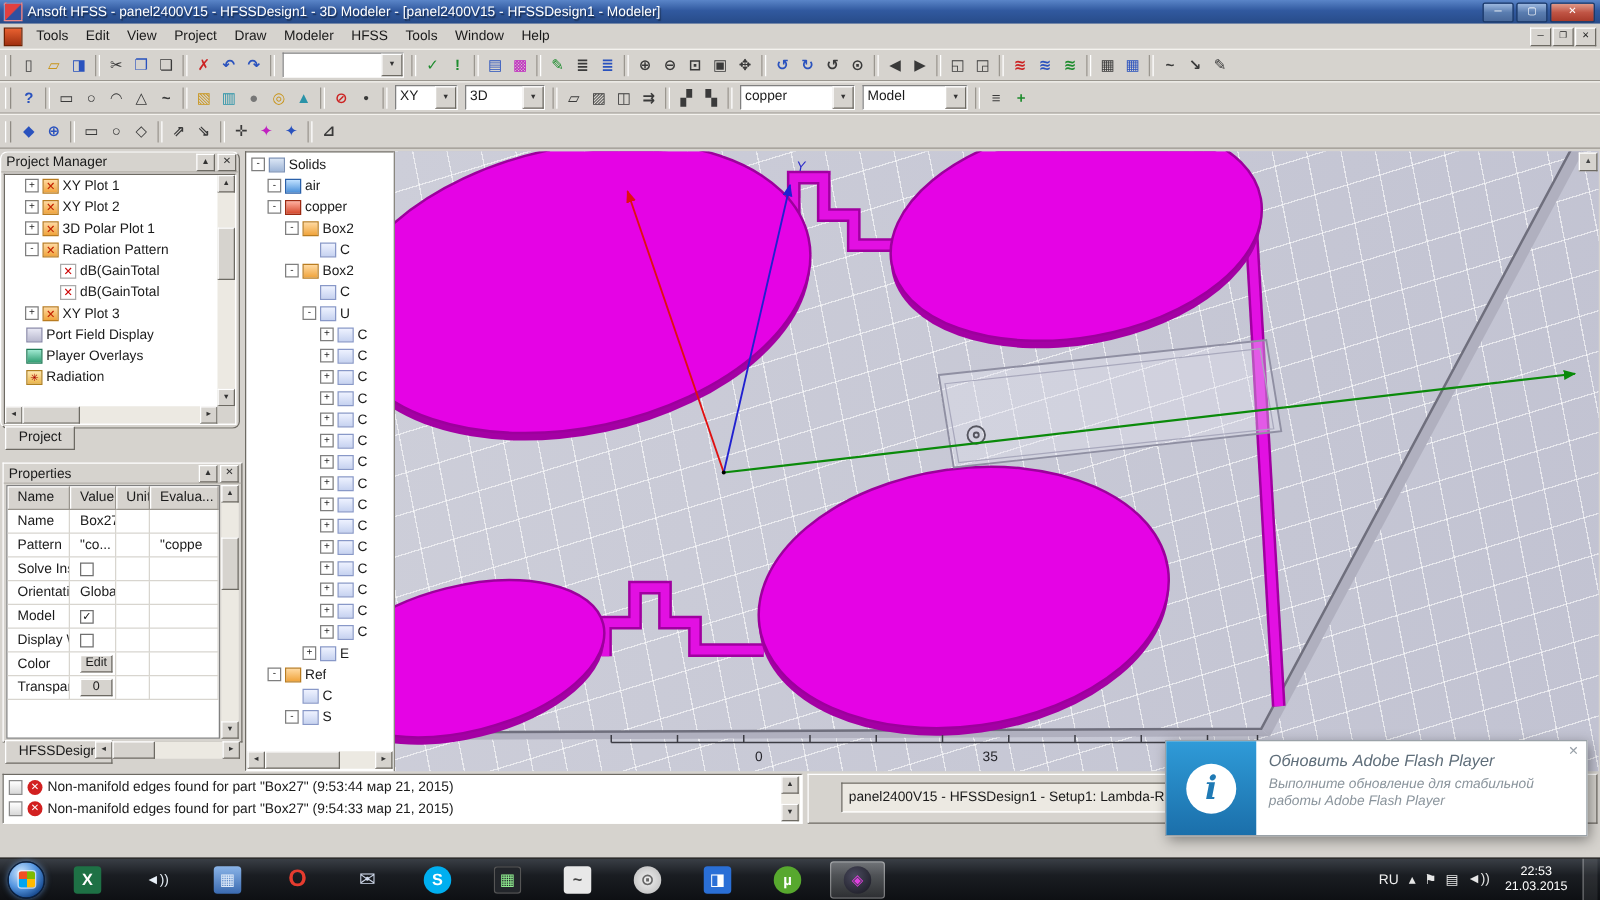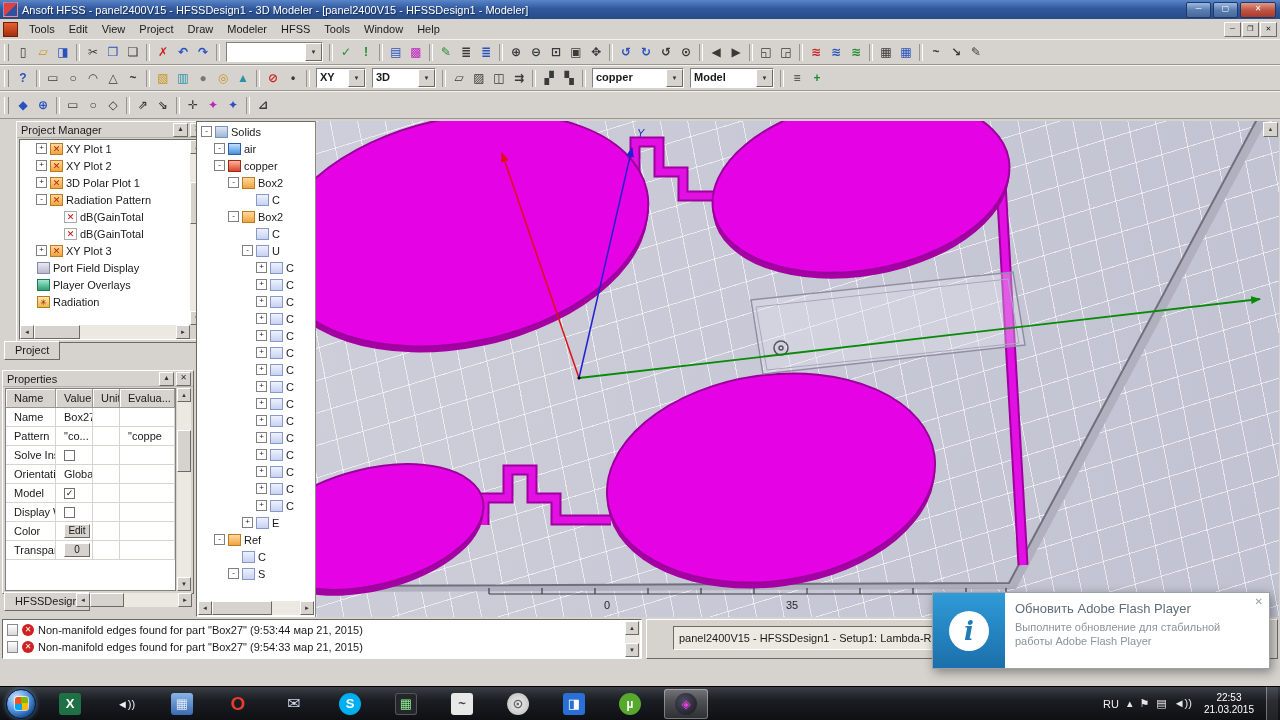--- a/index.html
+++ b/index.html
@@ -22,26 +22,26 @@
   .toolbar{position:absolute;left:0;right:0;background:#d6d3ce;border-top:1px solid #f4f2ee;border-bottom:1px solid #9a968f;display:flex;align-items:center;padding:0 2px;}
   #tb1{top:39px;height:24px;}
   #tb2{top:65px;height:24px;}
   #tb3{top:91px;height:26px;}
   .grip{width:3px;height:17px;border-left:1px solid #fff;border-right:1px solid #8f8b84;margin:0 4px 0 2px;}
   .ticons{display:flex;align-items:center;}
   .tbi{width:20px;height:19px;display:inline-flex;align-items:center;justify-content:center;font-size:12px;color:#3a3a3a;font-weight:bold;}
   .tbi.sep{width:2px;height:17px;border-left:1px solid #9a968f;border-right:1px solid #fff;margin:0 3px;}
   .c-yel{color:#c8951c;} .c-blu{color:#2a52be;} .c-red{color:#cc2222;} .c-grn{color:#1e8c2e;} .c-mag{color:#c022c0;} .c-cyn{color:#2a93a8;} .c-gry{color:#777;}
   .combo{display:inline-flex;height:18px;background:#fff;border:1px solid;border-color:#808080 #fff #fff #808080;margin:0 3px;align-items:stretch;}
-  .cval{flex:1;padding:2px 3px;white-space:nowrap;overflow:hidden;font-weight:bold;}
+  .cval{flex:1;padding:2px 3px;white-space:nowrap;overflow:hidden;}
   .cbtn{width:15px;background:#d6d3ce;border:1px solid;border-color:#fff #6d6a63 #6d6a63 #fff;font-size:6px;display:flex;align-items:center;justify-content:center;color:#333;}
   #combo-project{width:95px;} #combo-cs{width:48px;} #combo-view{width:62px;} #combo-material{width:90px;} #combo-display{width:82px;}
   
   .dockpanel{position:absolute;background:#d6d3ce;border:1px solid;border-color:#fff #6d6a63 #6d6a63 #fff;}
-  #pm{left:16px;top:121px;width:190px;height:220px;}
+  #pm{left:0;top:121px;width:190px;height:220px;border-radius:6px;}
   #props{left:2px;top:370px;width:190px;height:222px;}
   .dhead{height:15px;display:flex;align-items:center;padding:0 2px 0 4px;border-bottom:1px solid #b5b2ab;}
   .dhead .spacer{flex:1;}
   .dhbtn{width:13px;height:12px;margin-left:2px;border:1px solid;border-color:#fff #6d6a63 #6d6a63 #fff;font-size:8px;line-height:10px;text-align:center;color:#333;}
   .tree{position:absolute;left:2px;top:17px;right:2px;bottom:2px;background:#fff;border:1px solid;border-color:#6d6a63 #fff #fff #6d6a63;overflow:hidden;}
   .rows{position:absolute;left:0;top:0;right:14px;bottom:14px;overflow:hidden;}
   .trow{height:17px;display:flex;align-items:center;white-space:nowrap;}
   .lv0{padding-left:3px;} .lv1{padding-left:16px;} .lv2{padding-left:30px;} .lv3{padding-left:44px;} .lv4{padding-left:58px;}
   .exp{flex:0 0 9px;width:9px;height:9px;border:1px solid #7f7f7f;background:#fff;font-size:8px;line-height:7px;text-align:center;color:#222;margin-right:3px;}
   .exp:empty{visibility:hidden;}
@@ -149,21 +149,21 @@
   .a-ut .gi{background:#57a82e;border-radius:50%;color:#fff;font-size:12px;}
   .a-hfss .gi{background:radial-gradient(circle at 40% 35%,#4a4a5e,#17171f);border-radius:50%;color:#e040e0;font-size:12px;}
   .tray{margin-left:auto;display:flex;align-items:center;gap:8px;color:#f0f0f0;padding-right:2px;height:100%;}
   .tico{font-size:11px;color:#e6e6e6;}
   .clock{text-align:center;font-size:10px;line-height:12px;padding:0 4px;color:#fff;}
   .showdesk{width:12px;height:34px;background:rgba(255,255,255,.08);border-left:1px solid rgba(255,255,255,.35);box-sizing:border-box;}
   
   #notif{position:absolute;left:932px;top:592px;width:338px;height:77px;background:#fff;border:1px solid #9aa2a8;box-shadow:2px 3px 10px rgba(0,0,0,.4);display:flex;z-index:50;box-sizing:border-box;}
   .nicon{flex:0 0 72px;background:linear-gradient(#2f9bd8,#1b6faa);display:flex;align-items:center;justify-content:center;}
   .ncirc{width:40px;height:40px;background:#fff;border-radius:50%;color:#1f7ab5;font-family:"DejaVu Serif",serif;font-style:italic;font-weight:bold;font-size:26px;display:flex;align-items:center;justify-content:center;}
-  .nbody{padding:8px 10px;overflow:hidden;}
+  .nbody{padding:8px 10px;overflow:hidden;font-style:italic;}
   .ntitle{font-size:13px;color:#5f6e7a;margin-bottom:4px;}
   .ntext{font-size:11px;color:#8a949c;line-height:14px;max-width:225px;}
   .nclose{position:absolute;right:6px;top:3px;color:#98a0a8;font-size:10px;}
 </style>
 </head>
 <body>
 
 <div id="screen">
 
   <div id="titlebar">

